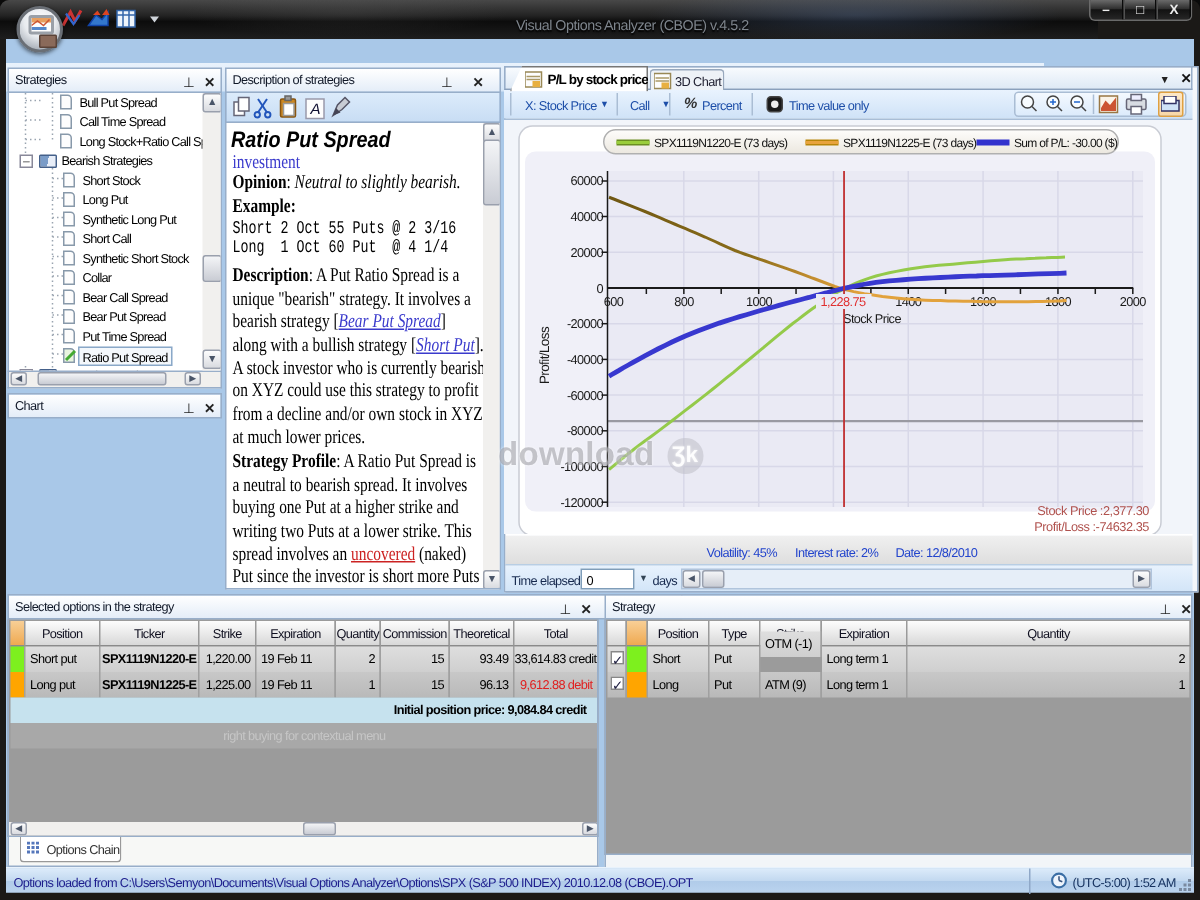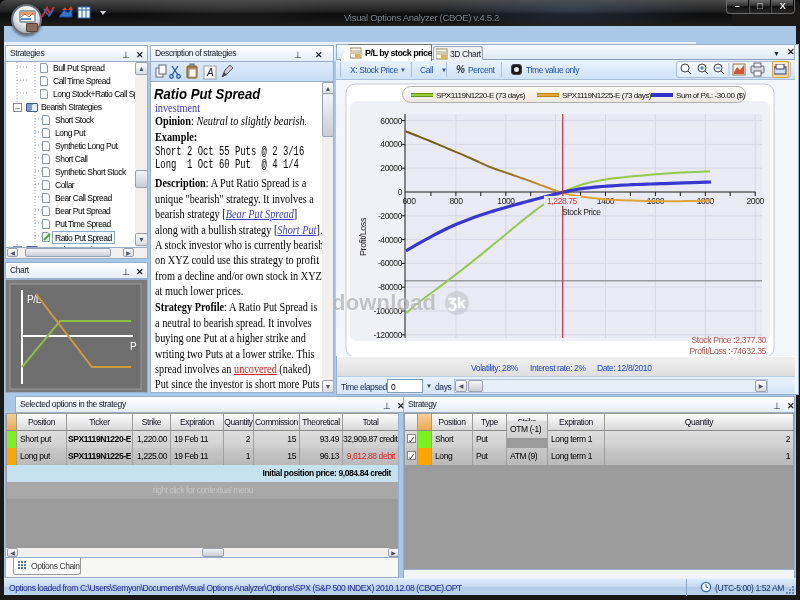--- a/index.html
+++ b/index.html
@@ -193,31 +193,20 @@
   <div class="sbtn" style="left:129px;top:171px;width:13px;height:13px;font-size:7px;line-height:11px">▼</div>
  </div>
  <div class="sb" style="left:1px;top:222px;width:143px;height:11px;border:1px solid #98aec9;border-top:none">
   <div class="sbtn" style="left:1px;top:0px;width:11px;height:9px;font-size:6px;line-height:8px">◀</div>
   <div class="sthumb" style="left:19px;top:0px;width:86px;height:9px"></div>
   <div class="sbtn" style="left:117px;top:0px;width:11px;height:9px;font-size:6px;line-height:8px">▶</div>
  </div>
 
  <div class="phead" style="left:1px;top:236px;width:143px">Chart
    <span class="pin" style="left:116px">⊥</span><span class="xx" style="left:130px">✕</span></div>
- <div id="mini">
-  <svg width="141" height="112">
-   <rect x="4" y="4" width="131" height="105" fill="#6e6e6e" stroke="#9a9a9a"></rect>
-   <line x1="16" y1="10" x2="16" y2="104" stroke="#fff" stroke-width="2"></line>
-   <line x1="16" y1="56" x2="127" y2="56" stroke="#fff" stroke-width="2"></line>
-   <text x="21" y="23" fill="#fff" font-size="10">P/L</text>
-   <text x="124" y="70" fill="#fff" font-size="10">P</text>
-   <polyline points="16,87 54,41 125,41" fill="none" stroke="#8fbc45" stroke-width="2"></polyline>
-   <polyline points="30,14 86,87 125,87" fill="none" stroke="#d29a3a" stroke-width="2"></polyline>
-  </svg>
- </div>
 
  <div class="phead" style="left:146px;top:19px;width:184px">Description of strategies
    <span class="pin" style="left:143px">⊥</span><span class="xx" style="left:164px">✕</span></div>
  <div id="dtool" style="position:absolute;left:146px;top:36px;width:184px;height:20px;background:linear-gradient(#dcebfb,#c8ddf4);border:1px solid #98aec9;border-top:none">
   <svg width="84" height="19" style="position:absolute;left:3px;top:0px">
    <rect x="2" y="6" width="7" height="9" fill="#fff" stroke="#667"></rect>
         <rect x="5" y="3" width="7" height="9" fill="#fff" stroke="#667"></rect>
    <g stroke="#2255bb" stroke-width="1.3" fill="none">
           <line x1="18" y1="4" x2="24" y2="13"></line>
           <line x1="24" y1="4" x2="18" y2="13"></line>
@@ -430,21 +419,21 @@
           <line x1="134" y1="8" x2="156" y2="8" stroke="#e8a33d" stroke-width="2"></line>
     <line x1="248" y1="8" x2="270" y2="8" stroke="#3232cd" stroke-width="4"></line>
    </svg>
    <span style="position:absolute;left:33px;top:4px;color:#111;font-size:8px;letter-spacing:-0.45px">SPX1119N1220-E (73 days)</span>
    <span style="position:absolute;left:159px;top:4px;color:#111;font-size:8px;letter-spacing:-0.45px">SPX1119N1225-E (73 days)</span>
    <span style="position:absolute;left:273px;top:4px;color:#111;font-size:8px;letter-spacing:-0.45px;white-space:nowrap">Sum of P/L: -30.00 ($)</span>
   </div>
  </div>
 
  <div style="position:absolute;left:333px;top:330px;width:458px;height:20px;background:linear-gradient(#f0f0f0,#dedede);border-top:1px solid #fff">
-  <span style="position:absolute;left:134px;top:6px;color:#2244cc">Volatility: 28%</span>
+  <span style="position:absolute;left:134px;top:6px;color:#2244cc">Volatility: 45%</span>
   <span style="position:absolute;left:193px;top:6px;color:#2244cc">Interest rate: 2%</span>
   <span style="position:absolute;left:260px;top:6px;color:#2244cc">Date: 12/8/2010</span>
  </div>
 
  <div style="position:absolute;left:333px;top:350px;width:458px;height:19px;background:linear-gradient(#e8f2fd,#d3e5f8);border-top:1px solid #b8cee4;border-bottom:1px solid #98aec9">
   <span style="position:absolute;left:4px;top:5px;color:#16294e">Time elapsed</span>
   <div style="position:absolute;left:50px;top:2px;width:36px;height:14px;background:#fff;border:1px solid #7f9db9">
         <span style="position:absolute;left:3px;top:2px;color:#000">0</span>
       </div>
   <span style="position:absolute;left:89px;top:6px;font-size:6px;color:#345">▼</span>
@@ -453,52 +442,52 @@
    <div class="sbtn" style="left:0px;top:0px;width:12px;height:12px;font-size:6px;line-height:11px">◀</div>
    <div class="sthumb" style="left:13px;top:0px;width:15px;height:12px"></div>
    <div class="sbtn" style="left:300px;top:0px;width:12px;height:12px;font-size:6px;line-height:11px">▶</div>
   </div>
  </div>
 
  <div style="position:absolute;left:328px;top:264px;z-index:60;font-weight:bold;font-size:22px;letter-spacing:0.2px;color:rgba(128,128,138,0.45);text-shadow:0 0 2px rgba(255,255,255,.7)">download
   <span style="display:inline-block;width:24px;height:24px;margin-left:2px;border-radius:50%;background:rgba(190,190,198,.55);color:rgba(255,255,255,.9);font-size:15px;text-align:center;line-height:24px;letter-spacing:0;vertical-align:2px">Ʒk</span>
  </div>
 
- <div class="phead" style="left:11px;top:370px;width:450px">Selected options in the strategy
+ <div class="phead" style="left:1px;top:370px;width:450px">Selected options in the strategy
    <span class="pin" style="left:367px">⊥</span><span class="xx" style="left:381px">✕</span></div>
  <div class="grid" style="left:1px;top:387px;width:394px;height:145px">
   <div class="hcell" style="left:1px;width:10px;background:linear-gradient(#f8cf96,#efa951)"></div>
   <div class="hcell" style="left:11px;width:50px">Position</div>
   <div class="hcell" style="left:61px;width:66px">Ticker</div>
   <div class="hcell" style="left:127px;width:38px">Strike</div>
   <div class="hcell" style="left:165px;width:53px">Expiration</div>
   <div class="hcell" style="left:218px;width:30px">Quantity</div>
   <div class="hcell" style="left:248px;width:46px">Commission</div>
   <div class="hcell" style="left:294px;width:43px">Theoretical</div>
   <div class="hcell" style="left:337px;width:56px">Total</div>
   <div class="cell r1" style="left:1px;top:18px;width:10px;background:#7df01e"></div>
   <div class="cell r1" style="left:11px;top:18px;width:50px;padding-left:3px">Short put</div>
   <div class="cell r1" style="left:61px;top:18px;width:66px;text-align:center;font-weight:bold">SPX1119N1220-E</div>
   <div class="cell r1 num" style="left:127px;top:18px;width:38px">1,220.00</div>
   <div class="cell r1" style="left:165px;top:18px;width:53px;padding-left:3px">19 Feb 11</div>
   <div class="cell r1 num" style="left:218px;top:18px;width:30px">2</div>
   <div class="cell r1 num" style="left:248px;top:18px;width:46px">15</div>
   <div class="cell r1 num" style="left:294px;top:18px;width:43px">93.49</div>
-  <div class="cell r1 num" style="left:337px;top:18px;width:56px">32,909.87 credit</div>
+  <div class="cell r1 num" style="left:337px;top:18px;width:56px">33,614.83 credit</div>
   <div class="cell r2" style="left:1px;top:35px;width:10px;background:#ffa500"></div>
   <div class="cell r2" style="left:11px;top:35px;width:50px;padding-left:3px">Long put</div>
   <div class="cell r2" style="left:61px;top:35px;width:66px;text-align:center;font-weight:bold">SPX1119N1225-E</div>
   <div class="cell r2 num" style="left:127px;top:35px;width:38px">1,225.00</div>
   <div class="cell r2" style="left:165px;top:35px;width:53px;padding-left:3px">19 Feb 11</div>
   <div class="cell r2 num" style="left:218px;top:35px;width:30px">1</div>
   <div class="cell r2 num" style="left:248px;top:35px;width:46px">15</div>
   <div class="cell r2 num" style="left:294px;top:35px;width:43px">96.13</div>
   <div class="cell r2 num" style="left:337px;top:35px;width:56px;color:#e02020">9,612.88 debit</div>
   <div style="position:absolute;left:1px;top:52px;width:392px;height:17px;background:#c6e2ee;text-align:right;line-height:16px;font-weight:bold;color:#000;padding-right:8px">Initial position price: 9,084.84 credit</div>
-  <div style="position:absolute;left:1px;top:69px;width:392px;height:17px;background:#a8a8a8;text-align:center;line-height:16px;color:#c6c6c6">right click for contextual menu</div>
+  <div style="position:absolute;left:1px;top:69px;width:392px;height:17px;background:#a8a8a8;text-align:center;line-height:16px;color:#c6c6c6">right buying for contextual menu</div>
   <div class="sb" style="left:0px;top:135px;width:394px;height:10px">
    <div class="sbtn" style="left:1px;top:0px;width:11px;height:9px;font-size:6px;line-height:8px">◀</div>
    <div class="sthumb" style="left:196px;top:0px;width:22px;height:9px"></div>
    <div class="sbtn" style="left:382px;top:0px;width:11px;height:9px;font-size:6px;line-height:8px">▶</div>
   </div>
  </div>
 
  <div style="position:absolute;left:1px;top:532px;width:394px;height:20px;background:#f7f8f6;border:1px solid #98aec9;border-top:none">
   <div style="position:absolute;left:7px;top:0px;width:68px;height:17px;background:#fff;border:1px solid #999;border-top:none;border-radius:0 0 3px 3px">
    <svg width="10" height="10" style="position:absolute;left:4px;top:3px">

